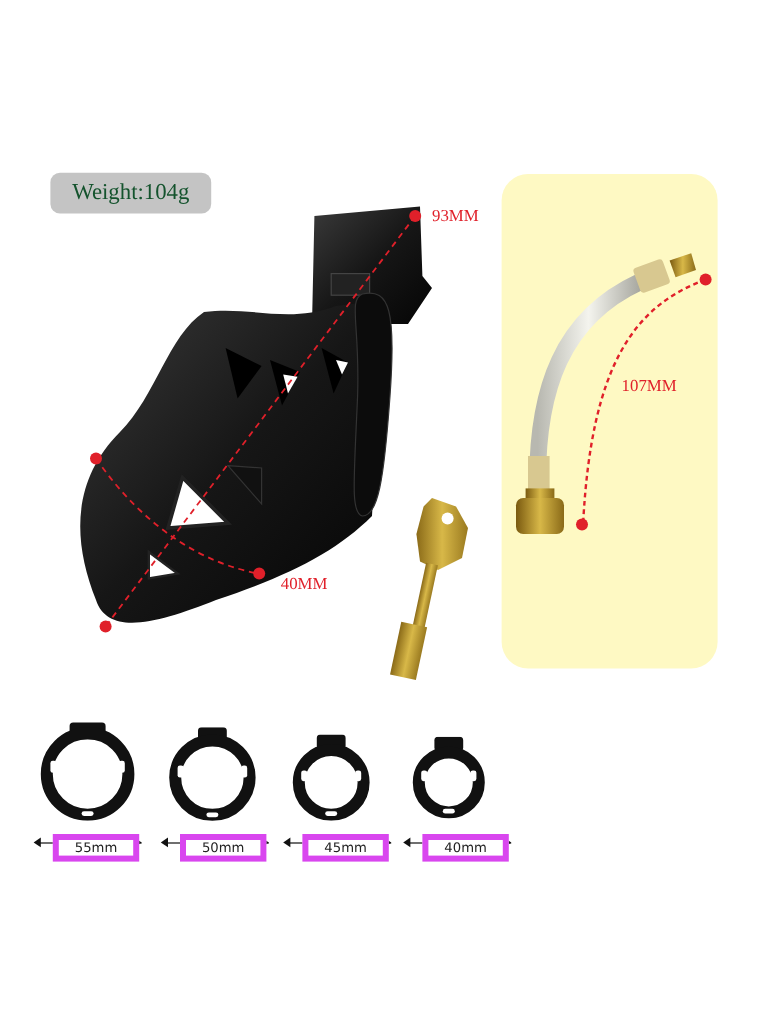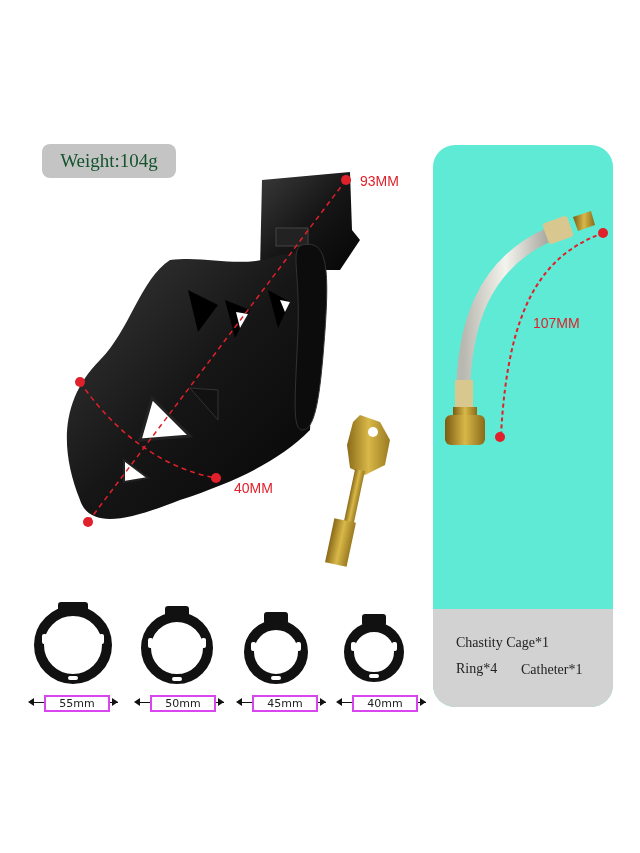--- a/index.html
+++ b/index.html
@@ -1,25 +1,25 @@
 <!DOCTYPE html>
 <html><head>
 <meta charset="utf-8">
 <style>
   html, body { margin:0; padding:0; background:#ffffff; }
   body { width:640px; height:853px; position:relative; overflow:hidden; font-family:"Liberation Serif", serif; }
   .abs { position:absolute; }
   .weight-badge { left:42px; top:144px; width:134px; height:34px; background:#c4c4c4; border-radius:8px;
     display:flex; align-items:center; justify-content:center; font-size:19px; color:#14532d; }
-  .catheter-panel { left:433px; top:145px; width:180px; height:562px; background:#5eead4; border-radius:22px; overflow:hidden; }
+  .catheter-panel { left:418px; top:145px; width:180px; height:412px; background:#fef9c3; border-radius:22px; overflow:hidden; }
   .contents-panel { position:absolute; left:0; bottom:0; width:100%; height:98px; background:#d2d2d2; }
   .contents-line { position:absolute; font-size:14px; color:#222; }
-  .dim-label { font-family:Liberation Sans, sans-serif; color:#e0202a; font-size:14px;text-align:center; }
+  .dim-label { font-family:Liberation Serif, serif; color:#e0202a; font-size:14px;text-align:center; }
   .ring-label { position:absolute; font-family:"DejaVu Sans", sans-serif; font-size:11px; color:#222; }
-  .ring-label .box { position:absolute; left:16px; top:-1px; width:62px; height:13px; border:2px solid #d946ef; background:#fff; text-align:center; line-height:13px; }
+  .ring-label .box { position:absolute; left:16px; top:-1px; width:62px; height:13px; border:5px solid #d946ef; background:#fff; text-align:center; line-height:13px; }
   .ring-label .line { position:absolute; top:6px; left:2px; width:88px; height:1px; background:#111; }
   .ring-label .arr-l { position:absolute; left:0; top:2px; width:0; height:0; border-top:4px solid transparent; border-bottom:4px solid transparent; border-right:6px solid #111; }
   .ring-label .arr-r { position:absolute; right:0; top:2px; width:0; height:0; border-top:4px solid transparent; border-bottom:4px solid transparent; border-left:6px solid #111; }
 </style>
 </head>
 <body>
 
 <div class="abs weight-badge">
   <span>Weight:104g</span>
 </div>
@@ -92,25 +92,20 @@
     <polygon points="140,72 158,66 162,80 145,86" fill="url(#bg2)"></polygon>
     <rect x="22" y="235" width="18" height="28" fill="#d8c890"></rect>
     <rect x="20" y="262" width="24" height="10" fill="url(#bg2)"></rect>
     <rect x="12" y="270" width="40" height="30" rx="6" fill="url(#bg2)"></rect>
     <path d="M170 88 C110 110 75 160 68 290" fill="none" stroke="#e0202a" stroke-width="2" stroke-dasharray="4,3"></path>
     <circle cx="170" cy="88" r="5" fill="#e0202a"></circle>
     <circle cx="67" cy="292" r="5" fill="#e0202a"></circle>
   </svg>
   <div class="abs dim-label" style="left:100px;top:170px">107MM</div>
 
-  <div class="contents-panel">
-    <div class="contents-line" style="left:23px;top:26px">Chastity Cage*1</div>
-    <div class="contents-line" style="left:23px;top:52px">Ring*4</div>
-    <div class="contents-line" style="left:88px;top:53px">Catheter*1</div>
-  </div>
 </div>
 
 <div class="abs" style="left:0;top:600px;width:430px;height:120px">
 
   <svg class="abs" style="left:32px;top:0" width="84" height="84">
     <rect x="26" y="2" width="30" height="14" rx="3" fill="#111"></rect>
     <circle cx="41" cy="45" r="34" fill="none" stroke="#111" stroke-width="10"></circle>
     <rect x="10" y="34" width="5" height="10" rx="2" fill="#fff"></rect>
     <rect x="67" y="34" width="5" height="10" rx="2" fill="#fff"></rect>
     <rect x="36" y="76" width="10" height="4" rx="2" fill="#fff"></rect>

